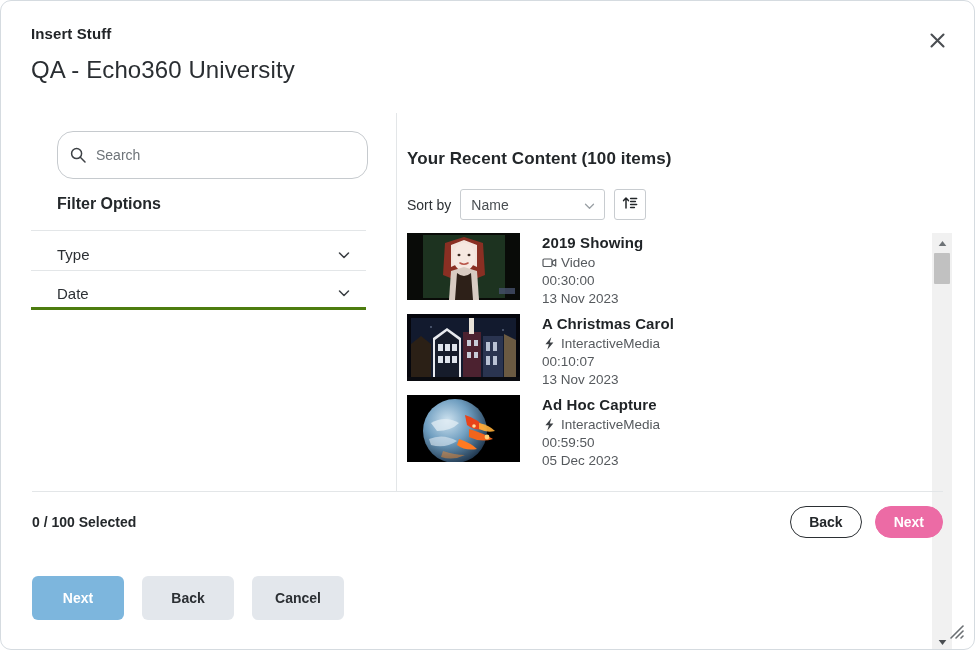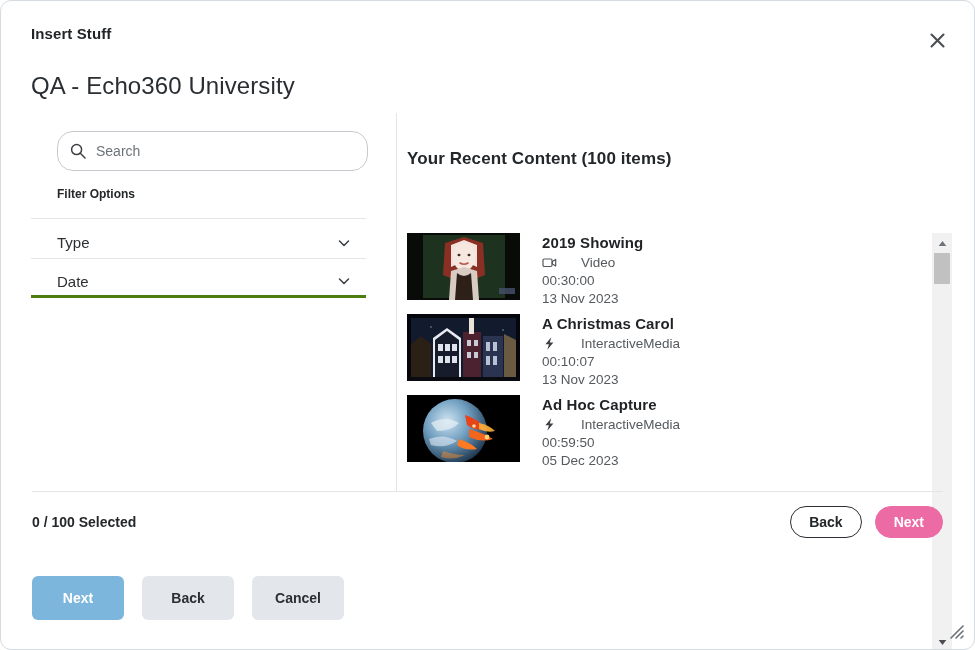--- a/index.html
+++ b/index.html
@@ -27,21 +27,21 @@
   .header {
     padding: 24px 30px 0 30px;
   }
   .header-eyebrow {
     font-size: 15px;
     font-weight: bold;
     color: #222528;
     letter-spacing: 0.1px;
   }
   .header-title {
-    margin-top: 30px;
+    margin-top: 14px;
     font-size: 24px;
     font-weight: 400;
     color: #2a2e32;
     letter-spacing: 0.1px;
   }
   .close-button {
     position: absolute;
     top: 27px;
     right: 25px;
     width: 24px;
@@ -73,21 +73,21 @@
     position: relative;
   }
 
   .search-wrap {
     position: relative;
     margin: 0 0 0 26px;
     width: 311px;
   }
   .search-input {
     width: 100%;
-    height: 40px;
+    height: 48px;
     border: 1px solid #c6cace;
     border-radius: 16px;
     padding: 0 14px 0 38px;
     font-family: "Liberation Sans", sans-serif;
     font-size: 14px;
     color: #3b3f43;
     outline: none;
     background: #fff;
   }
   .search-input::placeholder { color: #6d7378; }
@@ -95,21 +95,21 @@
     position: absolute;
     left: 13px;
     top: 50%;
     transform: translateY(-50%);
     width: 16px; height: 16px;
     pointer-events: none;
   }
 
   .filter-options-label {
     margin: 16px 0 0 26px;
-    font-size: 12px;
+    font-size: 16px;
     font-weight: bold;
     color: #24282b;
   }
 
   .accordion {
     margin-top: 17px;
   }
   .accordion-row {
     height: 40px;
     display: flex;
@@ -214,21 +214,21 @@
   .item-meta { padding-top: 1px; }
   .item-title {
     font-size: 15px;
     font-weight: bold;
     color: #1f2326;
     letter-spacing: 0.1px;
   }
   .item-type {
     display: flex;
     align-items: center;
-    gap: 24px;
+    gap: 4px;
     margin-top: 4px;
   }
   .item-type-label {
     font-size: 13.5px;
     color: #55595d;
   }
   .item-duration, .item-date {
     font-size: 13.5px;
     color: #55595d;
     margin-top: 3px;
@@ -395,20 +395,46 @@
           </span>
         </div>
 
       </div>
     </div>
 
     <div class="right-pane">
 
       <div class="content-heading">Your Recent Content (100 items)</div>
 
+      <div class="sort-bar">
+        <span class="sort-label">Sort by</span>
+
+        <span class="select-wrap">
+          <select class="sort-select">
+            <option>Name</option>
+          </select>
+          <span class="select-chevron">
+            <svg width="13" height="13" viewBox="0 0 13 13" aria-hidden="true">
+              <path d="M2.5 4.8 L6.5 8.8 L10.5 4.8" fill="none" stroke="#9aa0a5" stroke-width="1.3" stroke-linecap="round" stroke-linejoin="round"></path>
+            </svg>
+          </span>
+        </span>
+
+        <button class="sort-dir-button">
+          <span>
+            <svg width="17" height="17" viewBox="0 0 17 17" aria-hidden="true">
+              <path d="M4 13 L4 3.2 M1.6 5.6 L4 3 L6.4 5.6" fill="none" stroke="#23272a" stroke-width="1.5" stroke-linecap="round" stroke-linejoin="round"></path>
+              <path d="M8.6 3.6 L14.6 3.6" stroke="#23272a" stroke-width="1.5" stroke-linecap="round"></path>
+              <path d="M8.6 6.6 L13.4 6.6" stroke="#23272a" stroke-width="1.5" stroke-linecap="round"></path>
+              <path d="M8.6 9.6 L14.6 9.6" stroke="#23272a" stroke-width="1.5" stroke-linecap="round"></path>
+              <path d="M8.6 12.6 L12.4 12.6" stroke="#23272a" stroke-width="1.5" stroke-linecap="round"></path>
+            </svg>
+          </span>
+        </button>
+      </div>
 
       <div class="list-viewport">
 
         <div class="content-item">
           <div class="thumb">
             <svg viewBox="0 0 113 67" preserveAspectRatio="none" aria-hidden="true">
               <rect width="113" height="67" fill="#090b08"></rect>
               <rect x="16" y="2" width="82" height="63" fill="#1d3320"></rect>
               <ellipse cx="57" cy="16" rx="9" ry="8" fill="#2a1c16"></ellipse>
               <path d="M38 10 L57 4 L76 10 L78 42 L68 46 L57 30 L46 46 L36 42 Z" fill="#8a2f23"></path>

